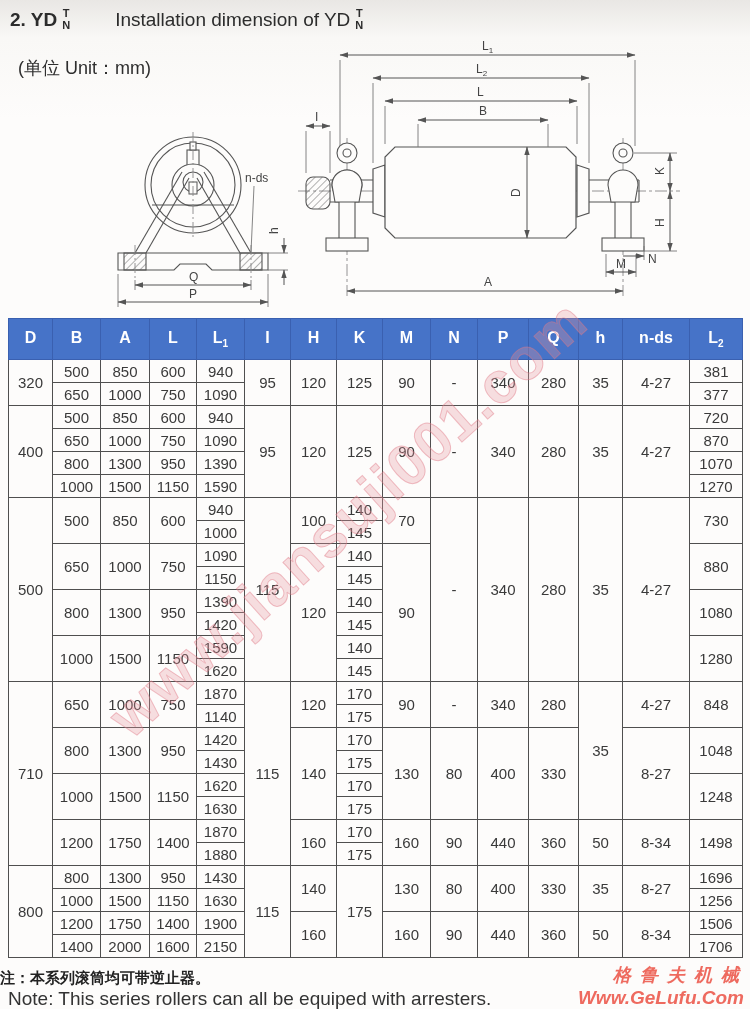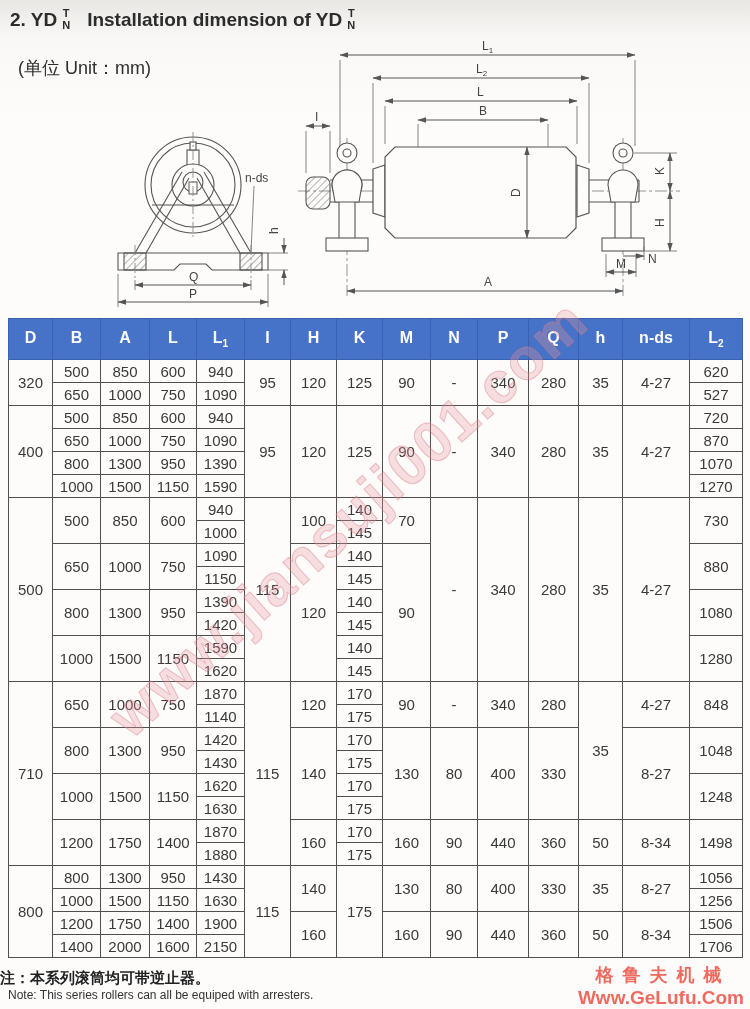--- a/index.html
+++ b/index.html
@@ -4,41 +4,41 @@
 <style>
   html,body{margin:0;padding:0;background:#888;}
   .page{position:relative;width:750px;height:1009px;margin:0 auto;overflow:hidden;
     background:linear-gradient(180deg,#e9e7e4 0,#f9f8f6 38px,#fdfcfb 120px,#fdfcfb 100%);
     font-family:"Liberation Sans","DejaVu Sans",sans-serif;color:#333;}
   
   .title{position:absolute;left:10px;top:8px;display:flex;align-items:center;white-space:nowrap;
     font-size:19px;font-weight:700;color:#2c2c2c;}
   .tn{display:inline-flex;flex-direction:column;align-items:center;font-size:11px;line-height:1.05;
     font-weight:700;margin:0 5px;}
-  .title .en{margin-left:12px;font-weight:700;}
+  .title .en{margin-left:40px;font-weight:400;}
   .unit-note{position:absolute;left:18px;top:56px;font-size:18px;color:#2e2e2e;}
   
   svg text{font-family:"Liberation Sans","DejaVu Sans",sans-serif;font-size:12px;fill:#444;}
   .drawing{position:absolute;}
   
   .dim-table{position:absolute;left:8px;top:318px;width:734px;border-collapse:collapse;table-layout:fixed;}
   .dim-table th{background:#4673c8;color:#fff;font-size:16px;font-weight:700;height:40px;
     border:1px solid #3a60b0;padding:0;}
   .dim-table th sub{font-size:10px;}
   .dim-table td{border:1px solid #4f4f4f;text-align:center;vertical-align:middle;font-size:15px;
     height:22px;padding:0;color:#3a3a3a;}
   
   .note-zh{position:absolute;left:0;top:969px;font-size:15px;font-weight:700;color:#222;}
-  .note-en{position:absolute;left:8px;top:988px;font-size:12px;color:#333;}
+  .note-en{position:absolute;left:8px;top:988px;font-size:19px;color:#333;}
   
   .wm-diag{position:absolute;left:95px;top:700px;transform:rotate(-42deg);transform-origin:0 0;
     font-size:58px;font-weight:700;letter-spacing:2px;white-space:nowrap;
     color:rgba(233,150,160,0.30);-webkit-text-stroke:1px rgba(225,120,132,0.45);
     pointer-events:none;z-index:5;}
-  .brand{position:absolute;right:6px;top:963px;text-align:center;color:#ee6a5f;z-index:6;}
+  .brand{position:absolute;right:6px;top:963px;text-align:right;color:#ee6a5f;z-index:6;font-style:italic;}
   .brand .l1{font-size:18px;font-weight:700;letter-spacing:9px;margin-right:-4px;}
   .brand .l2{font-size:19px;font-weight:700;}
 </style>
 </head>
 <body>
 
 <div class="page">
 
   <div class="title">
     <span>2. YD</span>
@@ -244,28 +244,28 @@
           <td>940</td>
           <td rowspan="2">95</td>
           <td rowspan="2">120</td>
           <td rowspan="2">125</td>
           <td rowspan="2">90</td>
           <td rowspan="2">-</td>
           <td rowspan="2">340</td>
           <td rowspan="2">280</td>
           <td rowspan="2">35</td>
           <td rowspan="2">4-27</td>
-          <td>620</td>
+          <td>381</td>
         </tr>
       <tr>
           <td>650</td>
           <td>1000</td>
           <td>750</td>
           <td>1090</td>
-          <td>527</td>
+          <td>377</td>
         </tr>
       <tr>
           <td rowspan="4">400</td>
           <td>500</td>
           <td>850</td>
           <td>600</td>
           <td>940</td>
           <td rowspan="4">95</td>
           <td rowspan="4">120</td>
           <td rowspan="4">125</td>
@@ -435,21 +435,21 @@
           <td>1430</td>
           <td rowspan="4">115</td>
           <td rowspan="2">140</td>
           <td rowspan="4">175</td>
           <td rowspan="2">130</td>
           <td rowspan="2">80</td>
           <td rowspan="2">400</td>
           <td rowspan="2">330</td>
           <td rowspan="2">35</td>
           <td rowspan="2">8-27</td>
-          <td>1056</td>
+          <td>1696</td>
         </tr>
       <tr>
           <td>1000</td>
           <td>1500</td>
           <td>1150</td>
           <td>1630</td>
           <td>1256</td>
         </tr>
       <tr>
           <td>1200</td>

